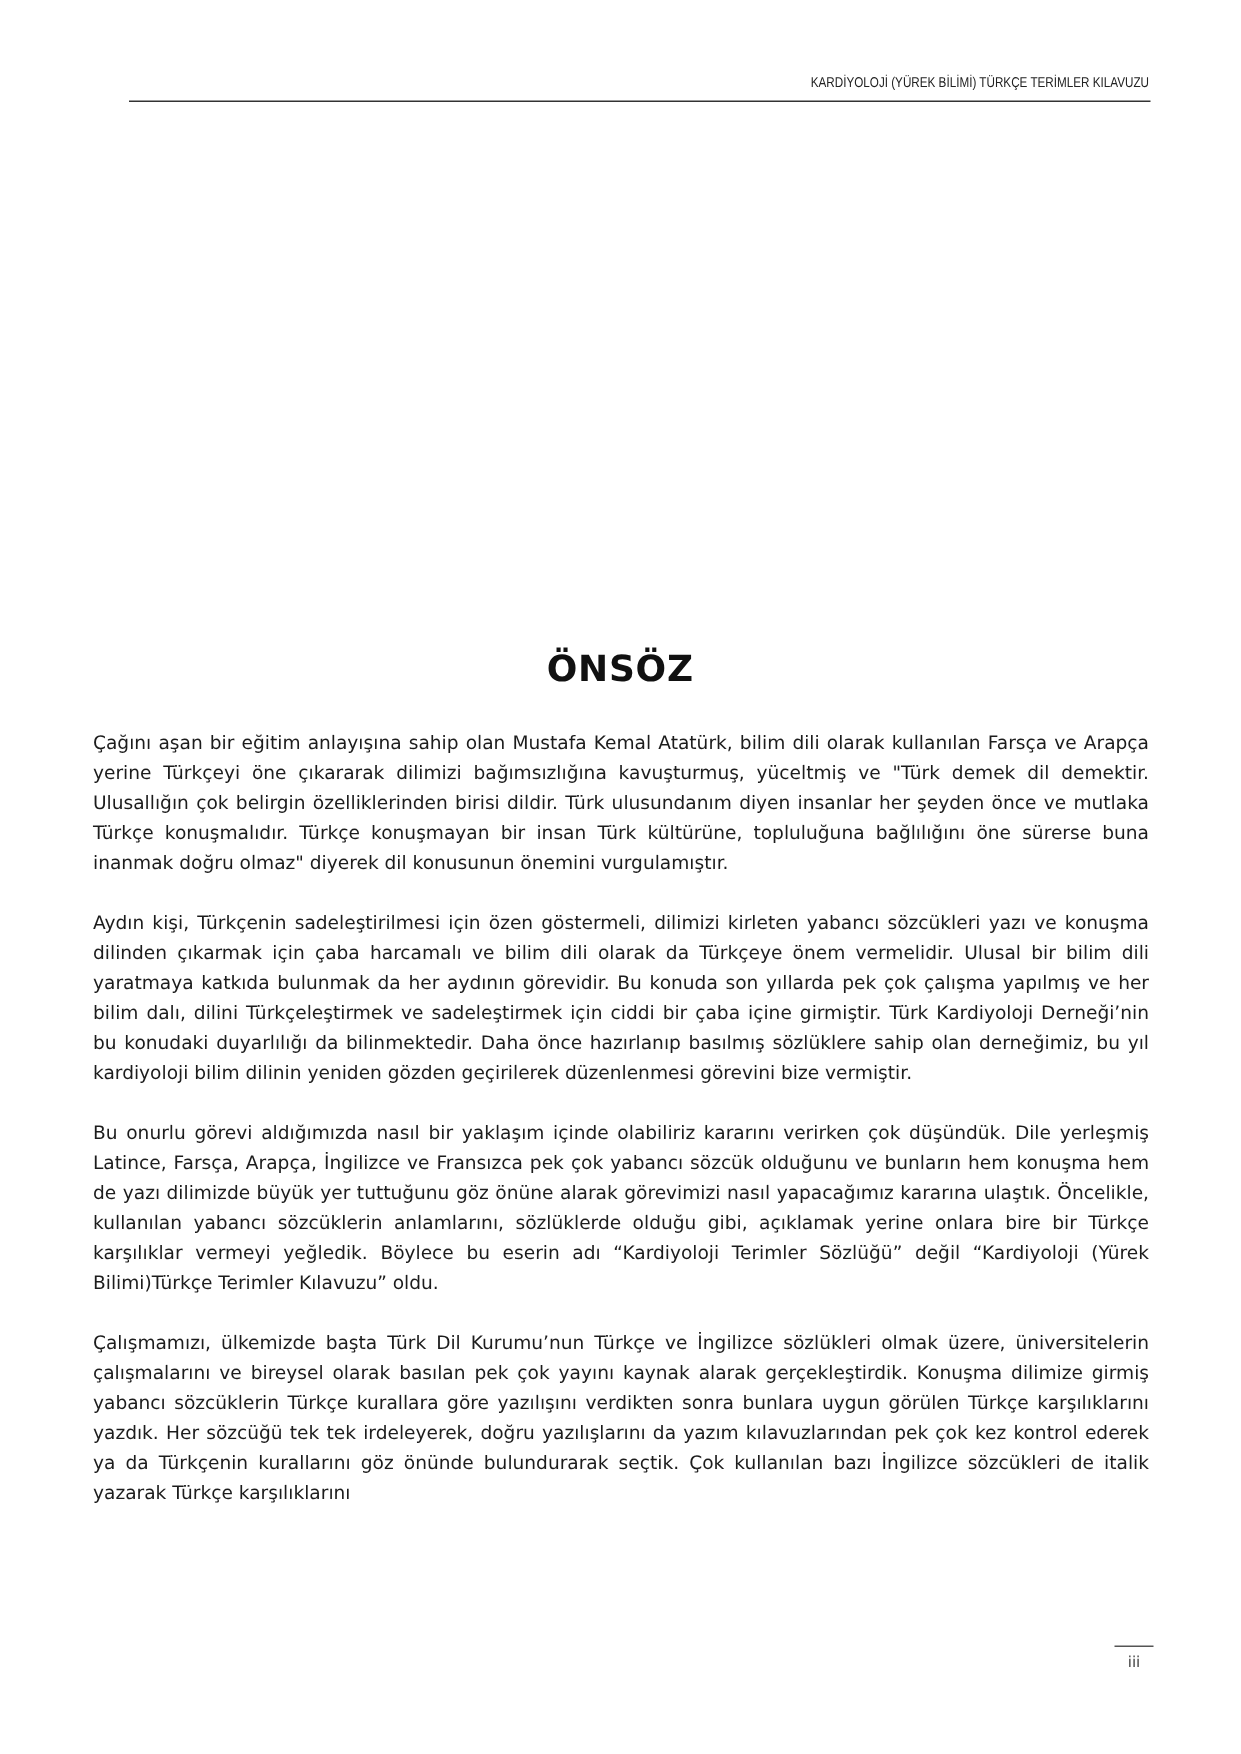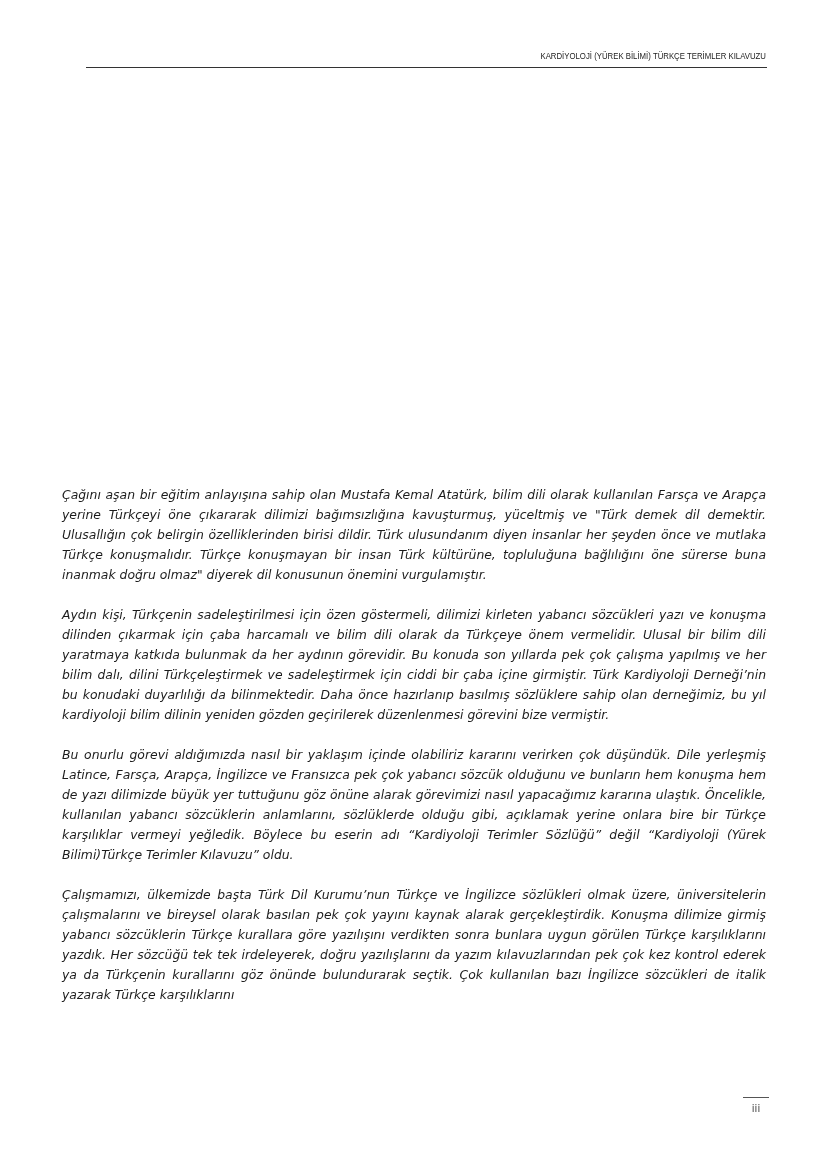--- a/index.html
+++ b/index.html
@@ -21,37 +21,38 @@
     position: absolute; left: 0; top: 432px; width: 827px; text-align: center;
     font-family: "DejaVu Sans", sans-serif; font-weight: bold;
     font-size: 24px; color: #111; letter-spacing: 0.5px;
   }
   .body {
     position: absolute; left: 62px; top: 485px; width: 704px;
     font-family: "DejaVu Sans", sans-serif;
     font-size: 12.4px; line-height: 20px; color: #1c1c1c;
     text-align: justify;
   }
-  .body p { margin: 0 0 20px 0; text-align: justify; font-style: italic; }
+  .body p { margin: 0 0 20px 0; text-align: justify; }
   .body p.last { margin-bottom: 16px; }
   .footer-rule {
     position: absolute; left: 743px; top: 1097px; width: 26px; height: 1px; background: #555;
   }
   .page-number {
     position: absolute; left: 743px; top: 1103px; width: 26px; text-align: center;
     font-family: "DejaVu Sans", sans-serif; font-size: 10px; color: #444;
   }
 </style>
 </head>
 <body>
 
 <div class="page">
   <div class="running-header">KARDİYOLOJİ (YÜREK BİLİMİ) TÜRKÇE TERİMLER KILAVUZU</div>
   <div class="header-rule"></div>
 
+  <div class="title">ÖNSÖZ</div>
 
   <div class="body">
     <p>Çağını aşan bir eğitim anlayışına sahip olan Mustafa Kemal Atatürk, bilim dili olarak kullanılan Farsça ve Arapça yerine Türkçeyi öne çıkararak dilimizi bağımsızlığına kavuşturmuş, yüceltmiş  ve "Türk demek dil demektir. Ulusallığın çok belirgin özelliklerinden birisi dildir. Türk ulusundanım diyen insanlar her şeyden önce ve mutlaka Türkçe konuşmalıdır. Türkçe konuşmayan bir insan Türk kültürüne, topluluğuna bağlılığını öne sürerse buna inanmak doğru olmaz"  diyerek dil konusunun önemini vurgulamıştır.</p>
     <p>Aydın kişi, Türkçenin sadeleştirilmesi için özen göstermeli, dilimizi kirleten yabancı sözcükleri yazı ve konuşma dilinden çıkarmak için çaba harcamalı ve bilim dili olarak da Türkçeye önem vermelidir. Ulusal bir bilim dili yaratmaya katkıda bulunmak da her aydının görevidir. Bu konuda son yıllarda pek çok çalışma yapılmış ve her bilim dalı, dilini Türkçeleştirmek ve sadeleştirmek için ciddi bir çaba içine girmiştir. Türk Kardiyoloji Derneği’nin bu konudaki duyarlılığı da bilinmektedir. Daha önce hazırlanıp basılmış sözlüklere sahip olan derneğimiz, bu yıl kardiyoloji bilim dilinin yeniden gözden geçirilerek düzenlenmesi görevini bize vermiştir.</p>
     <p>Bu onurlu görevi aldığımızda nasıl bir yaklaşım içinde olabiliriz kararını verirken çok düşündük. Dile yerleşmiş Latince, Farsça, Arapça, İngilizce ve Fransızca pek çok yabancı sözcük olduğunu ve bunların hem konuşma hem de yazı dilimizde büyük yer tuttuğunu göz önüne alarak görevimizi nasıl yapacağımız kararına ulaştık. Öncelikle, kullanılan yabancı sözcüklerin anlamlarını, sözlüklerde olduğu gibi, açıklamak yerine onlara bire bir Türkçe karşılıklar vermeyi yeğledik. Böylece bu eserin adı “Kardiyoloji Terimler Sözlüğü” değil “Kardiyoloji (Yürek Bilimi)Türkçe Terimler Kılavuzu” oldu.</p>
     <p class="last">Çalışmamızı, ülkemizde başta Türk Dil Kurumu’nun Türkçe ve İngilizce sözlükleri olmak üzere, üniversitelerin çalışmalarını ve bireysel olarak basılan pek çok yayını kaynak alarak gerçekleştirdik. Konuşma dilimize girmiş yabancı sözcüklerin Türkçe kurallara göre yazılışını verdikten sonra bunlara uygun görülen Türkçe karşılıklarını yazdık. Her sözcüğü tek tek irdeleyerek, doğru yazılışlarını da yazım kılavuzlarından pek çok kez kontrol ederek ya da Türkçenin kurallarını göz önünde bulundurarak seçtik. Çok kullanılan bazı İngilizce sözcükleri de italik yazarak Türkçe karşılıklarını</p>
   </div>
 
   <div class="footer-rule"></div>
   <div class="page-number">iii</div>

